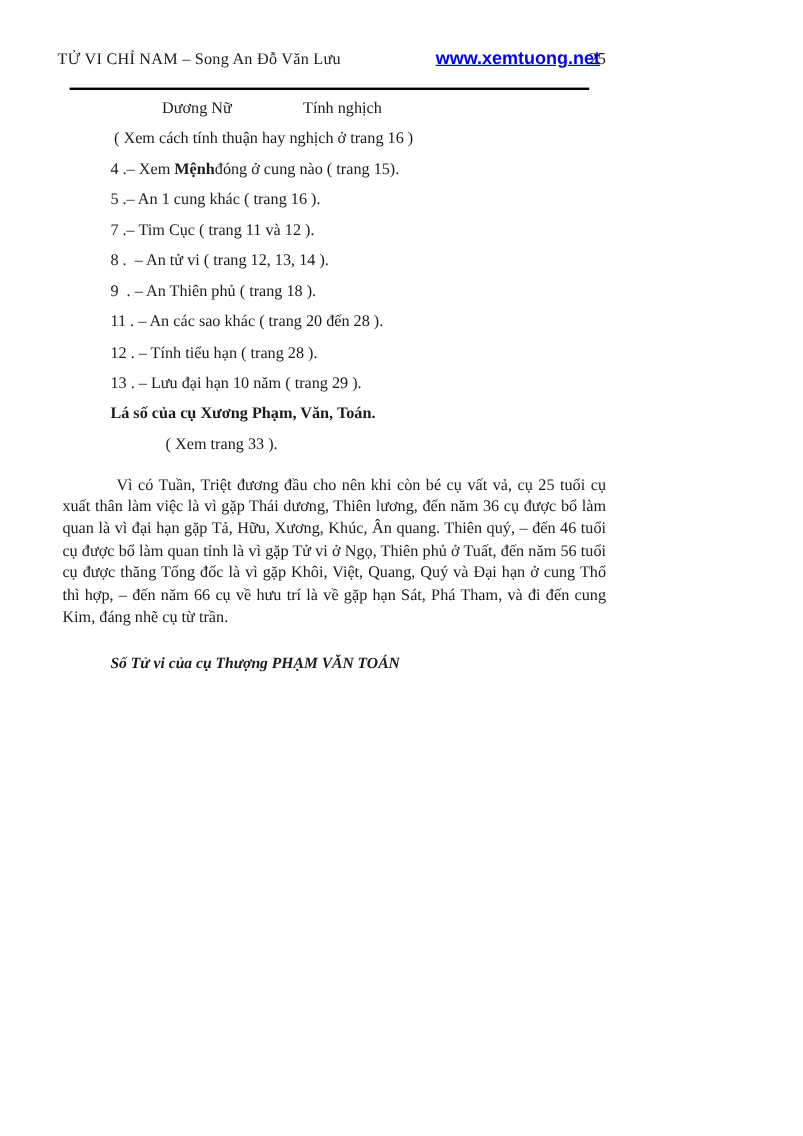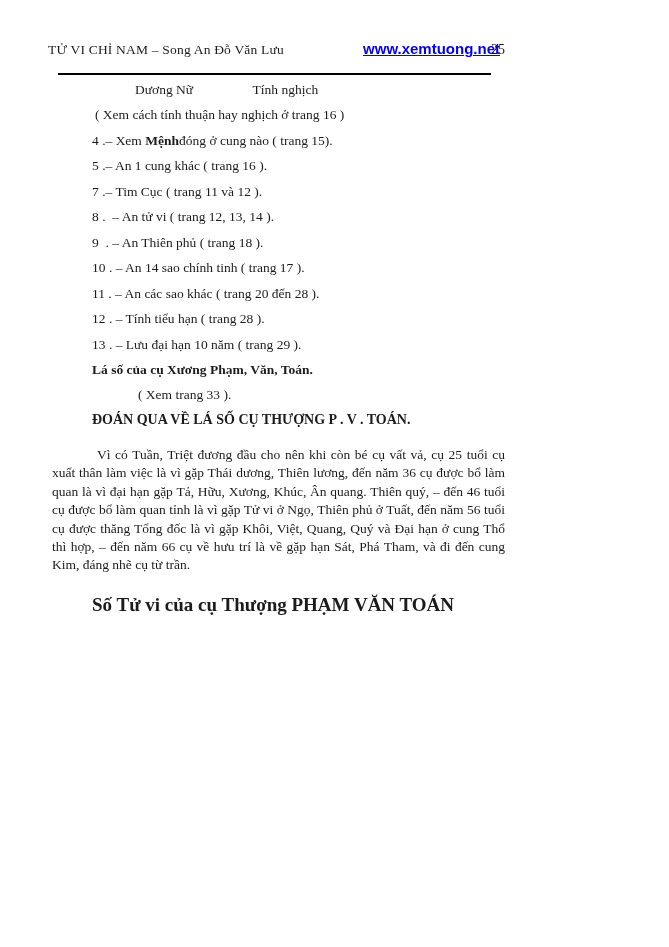--- a/index.html
+++ b/index.html
@@ -73,23 +73,24 @@
   }
   .para {
     margin-top: 17px;
     text-align: justify;
     text-indent: 45px;
     line-height: 18.4px;
   }
   .final-heading {
     margin-top: 18px;
     margin-left: 40px;
-    font-size: 19px;
+    font-size: 13px;
     font-weight: bold;
     line-height: 24px;
+    font-style: italic;
   }
 </style>
 </head>
 <body>
 
 <div class="page">
 
   <div class="header">
     <span class="header-title">TỬ VI CHỈ NAM – Song An Đỗ Văn Lưu</span>
     <span class="header-right">
@@ -107,30 +108,28 @@
     </div>
 
     <div class="note">( Xem cách tính thuận hay nghịch ở trang 16 )</div>
 
     <div class="steps">
       <div class="step"><span>4 .– Xem </span><span class="b">Mệnh</span><span>đóng ở cung nào ( trang 15).</span></div>
       <div class="step"><span>5 .– An 1 cung khác ( trang 16 ).</span><span class="b"></span><span></span></div>
       <div class="step"><span>7 .– Tim Cục ( trang 11 và 12 ).</span><span class="b"></span><span></span></div>
       <div class="step"><span>8 .  – An tử vi ( trang 12, 13, 14 ).</span><span class="b"></span><span></span></div>
       <div class="step"><span>9  . – An Thiên phủ ( trang 18 ).</span><span class="b"></span><span></span></div>
-      <div class="step"><span>10 . – An 14 sao chính tinh ( trang 17 ).</span><span class="b"></span><span></span></div>
       <div class="step"><span>11 . – An các sao khác ( trang 20 đến 28 ).</span><span class="b"></span><span></span></div>
       <div class="step"><span>12 . – Tính tiểu hạn ( trang 28 ).</span><span class="b"></span><span></span></div>
       <div class="step"><span>13 . – Lưu đại hạn 10 năm ( trang 29 ).</span><span class="b"></span><span></span></div>
     </div>
 
     <div class="la-so">Lá số của cụ Xương Phạm, Văn, Toán.</div>
 
     <div class="xem33">( Xem trang 33 ).</div>
 
-    <div class="doan">ĐOÁN QUA VỀ LÁ SỐ CỤ THƯỢNG P . V . TOÁN.</div>
 
     <div class="para">Vì có Tuần, Triệt đương đầu cho nên khi còn bé cụ vất vả, cụ 25 tuổi cụ xuất thân làm việc là vì gặp Thái dương, Thiên lương, đến năm 36 cụ được bổ làm quan là vì đại hạn gặp Tả, Hữu, Xương, Khúc, Ân quang. Thiên quý, – đến 46 tuổi cụ được bổ làm quan tỉnh là vì gặp Tử vi ở Ngọ, Thiên phủ ở Tuất, đến năm 56 tuổi cụ được thăng Tổng đốc là vì gặp Khôi, Việt, Quang, Quý và Đại hạn ở cung Thổ thì hợp, – đến năm 66 cụ về hưu trí là về gặp hạn Sát, Phá Tham, và đi đến cung Kim, đáng nhẽ cụ từ trần.</div>
 
     <div class="final-heading">Số Tử vi của cụ Thượng PHẠM VĂN TOÁN</div>
 
   </div>
 </div>
 
 </body></html>

